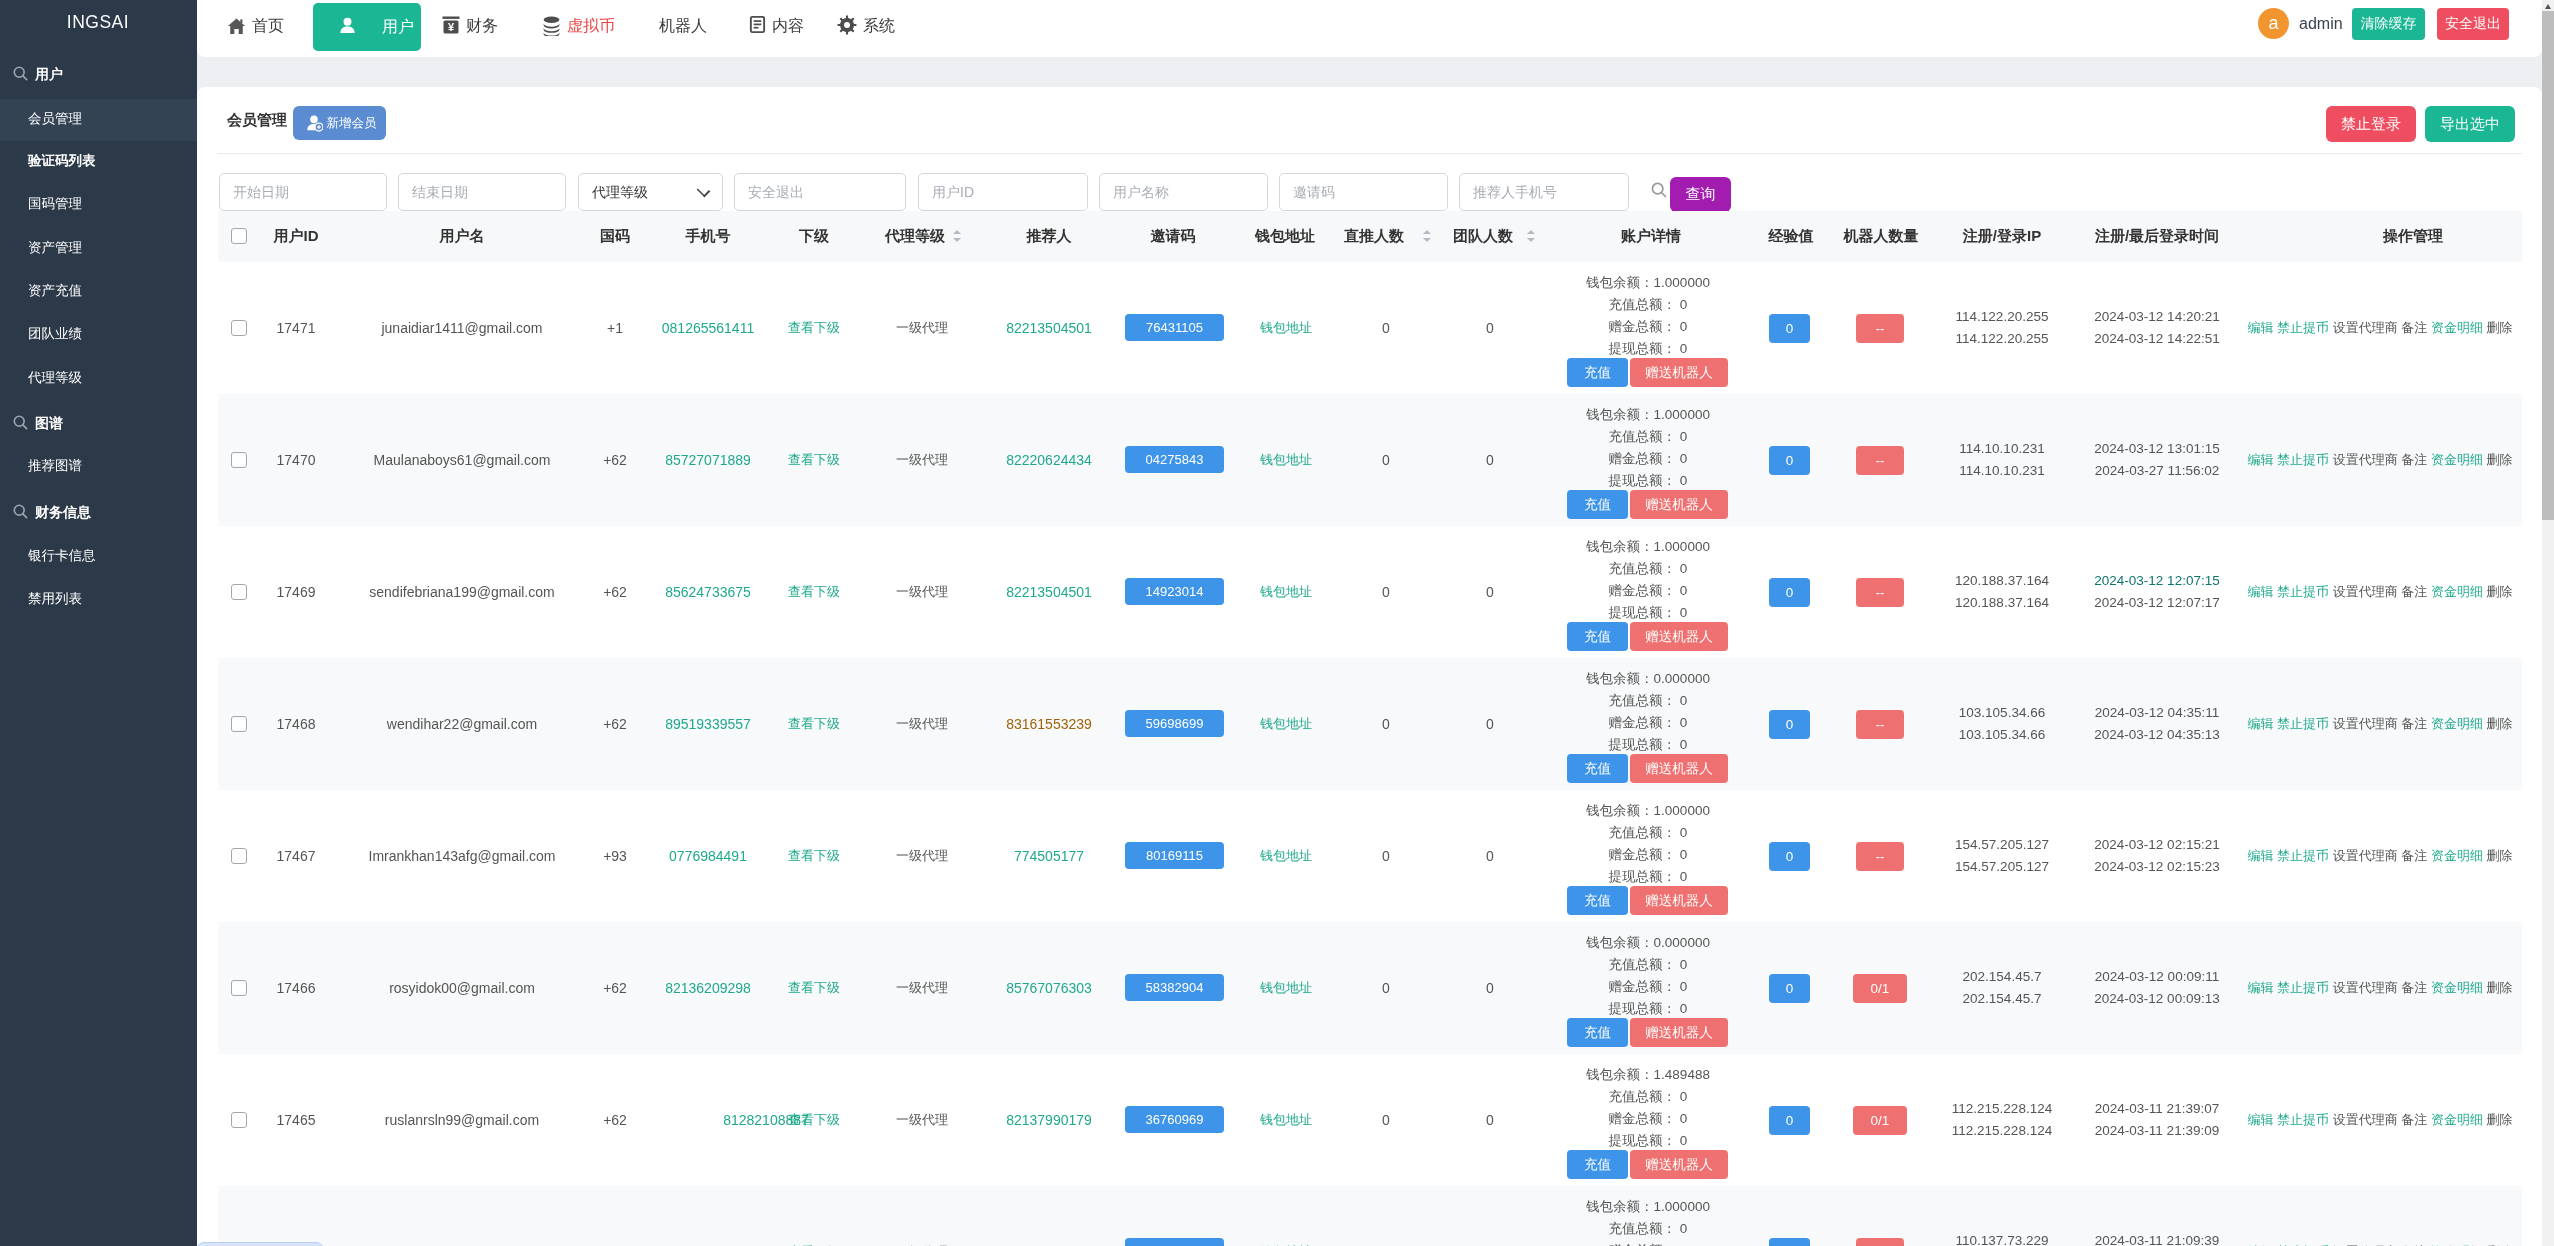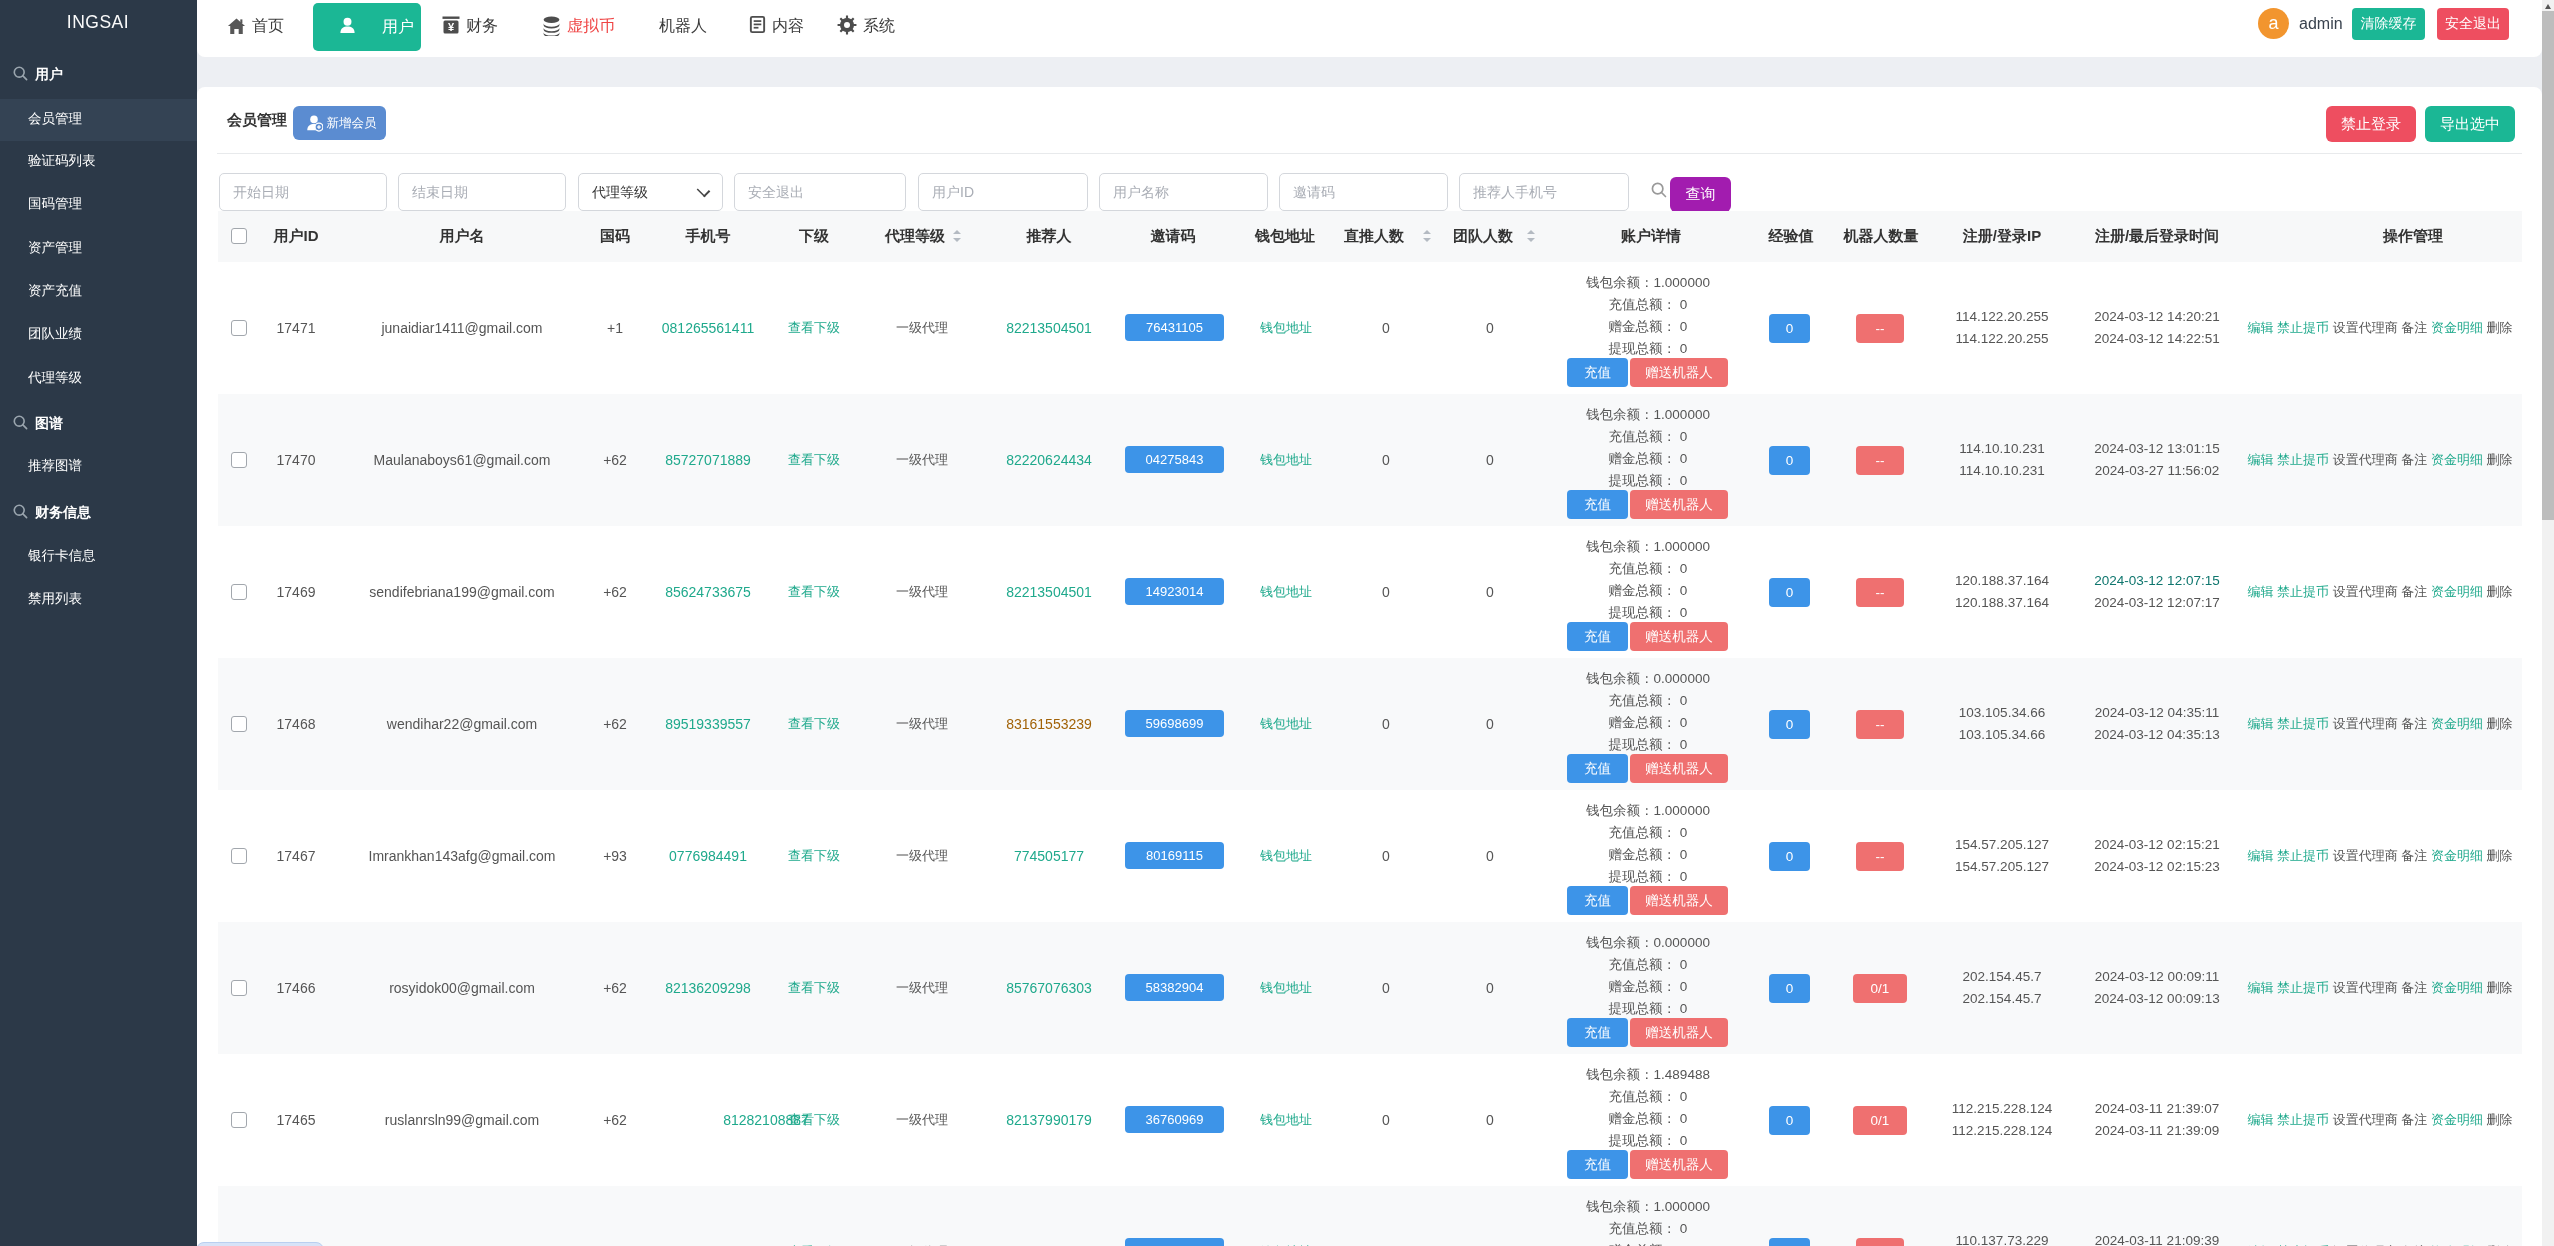--- a/index.html
+++ b/index.html
@@ -56,21 +56,21 @@
     <circle cx="8.5" cy="8.5" r="5.8" fill="none" stroke="#9aa5ae" stroke-width="1.9"></circle>
     <line x1="12.8" y1="12.8" x2="17.2" y2="17.2" stroke="#9aa5ae" stroke-width="1.9" stroke-linecap="round"></line>
   </svg>
 <div style="position:absolute;left:35px;top:412px;height:22px;line-height:22px;font-size:14px;color:#ffffff;font-weight:bold;white-space:nowrap;">图谱</div>
 <svg style="position:absolute;left:12px;top:503px;" width="17" height="17" viewBox="0 0 20 20">
     <circle cx="8.5" cy="8.5" r="5.8" fill="none" stroke="#9aa5ae" stroke-width="1.9"></circle>
     <line x1="12.8" y1="12.8" x2="17.2" y2="17.2" stroke="#9aa5ae" stroke-width="1.9" stroke-linecap="round"></line>
   </svg>
 <div style="position:absolute;left:35px;top:501px;height:22px;line-height:22px;font-size:14px;color:#ffffff;font-weight:bold;white-space:nowrap;">财务信息</div>
 <div style="position:absolute;left:28px;top:108px;height:22px;line-height:22px;font-size:13.5px;color:#ffffff;font-weight:normal;white-space:nowrap;">会员管理</div>
-<div style="position:absolute;left:28px;top:150px;height:22px;line-height:22px;font-size:13.5px;color:#ffffff;font-weight:normal;white-space:nowrap;">验证码列表</div>
+<div style="position:absolute;left:28px;top:150px;height:22px;line-height:22px;font-size:13.5px;color:#ffffff;font-weight:bold;white-space:nowrap;">验证码列表</div>
 <div style="position:absolute;left:28px;top:193px;height:22px;line-height:22px;font-size:13.5px;color:#ffffff;font-weight:normal;white-space:nowrap;">国码管理</div>
 <div style="position:absolute;left:28px;top:237px;height:22px;line-height:22px;font-size:13.5px;color:#ffffff;font-weight:normal;white-space:nowrap;">资产管理</div>
 <div style="position:absolute;left:28px;top:280px;height:22px;line-height:22px;font-size:13.5px;color:#ffffff;font-weight:normal;white-space:nowrap;">资产充值</div>
 <div style="position:absolute;left:28px;top:323px;height:22px;line-height:22px;font-size:13.5px;color:#ffffff;font-weight:normal;white-space:nowrap;">团队业绩</div>
 <div style="position:absolute;left:28px;top:367px;height:22px;line-height:22px;font-size:13.5px;color:#ffffff;font-weight:normal;white-space:nowrap;">代理等级</div>
 <div style="position:absolute;left:28px;top:455px;height:22px;line-height:22px;font-size:13.5px;color:#ffffff;font-weight:normal;white-space:nowrap;">推荐图谱</div>
 <div style="position:absolute;left:28px;top:545px;height:22px;line-height:22px;font-size:13.5px;color:#ffffff;font-weight:normal;white-space:nowrap;">银行卡信息</div>
 <div style="position:absolute;left:28px;top:588px;height:22px;line-height:22px;font-size:13.5px;color:#ffffff;font-weight:normal;white-space:nowrap;">禁用列表</div>
 <div style="position:absolute;left:227px;top:109px;height:22px;line-height:22px;font-size:15px;color:#333333;font-weight:bold;white-space:nowrap;">会员管理</div>
 <div style="position:absolute;left:293px;top:106px;width:93px;height:34px;background:#5b8cd1;border-radius:6px;color:#fff;font-size:12.5px;display:flex;align-items:center;justify-content:center;white-space:nowrap;">

